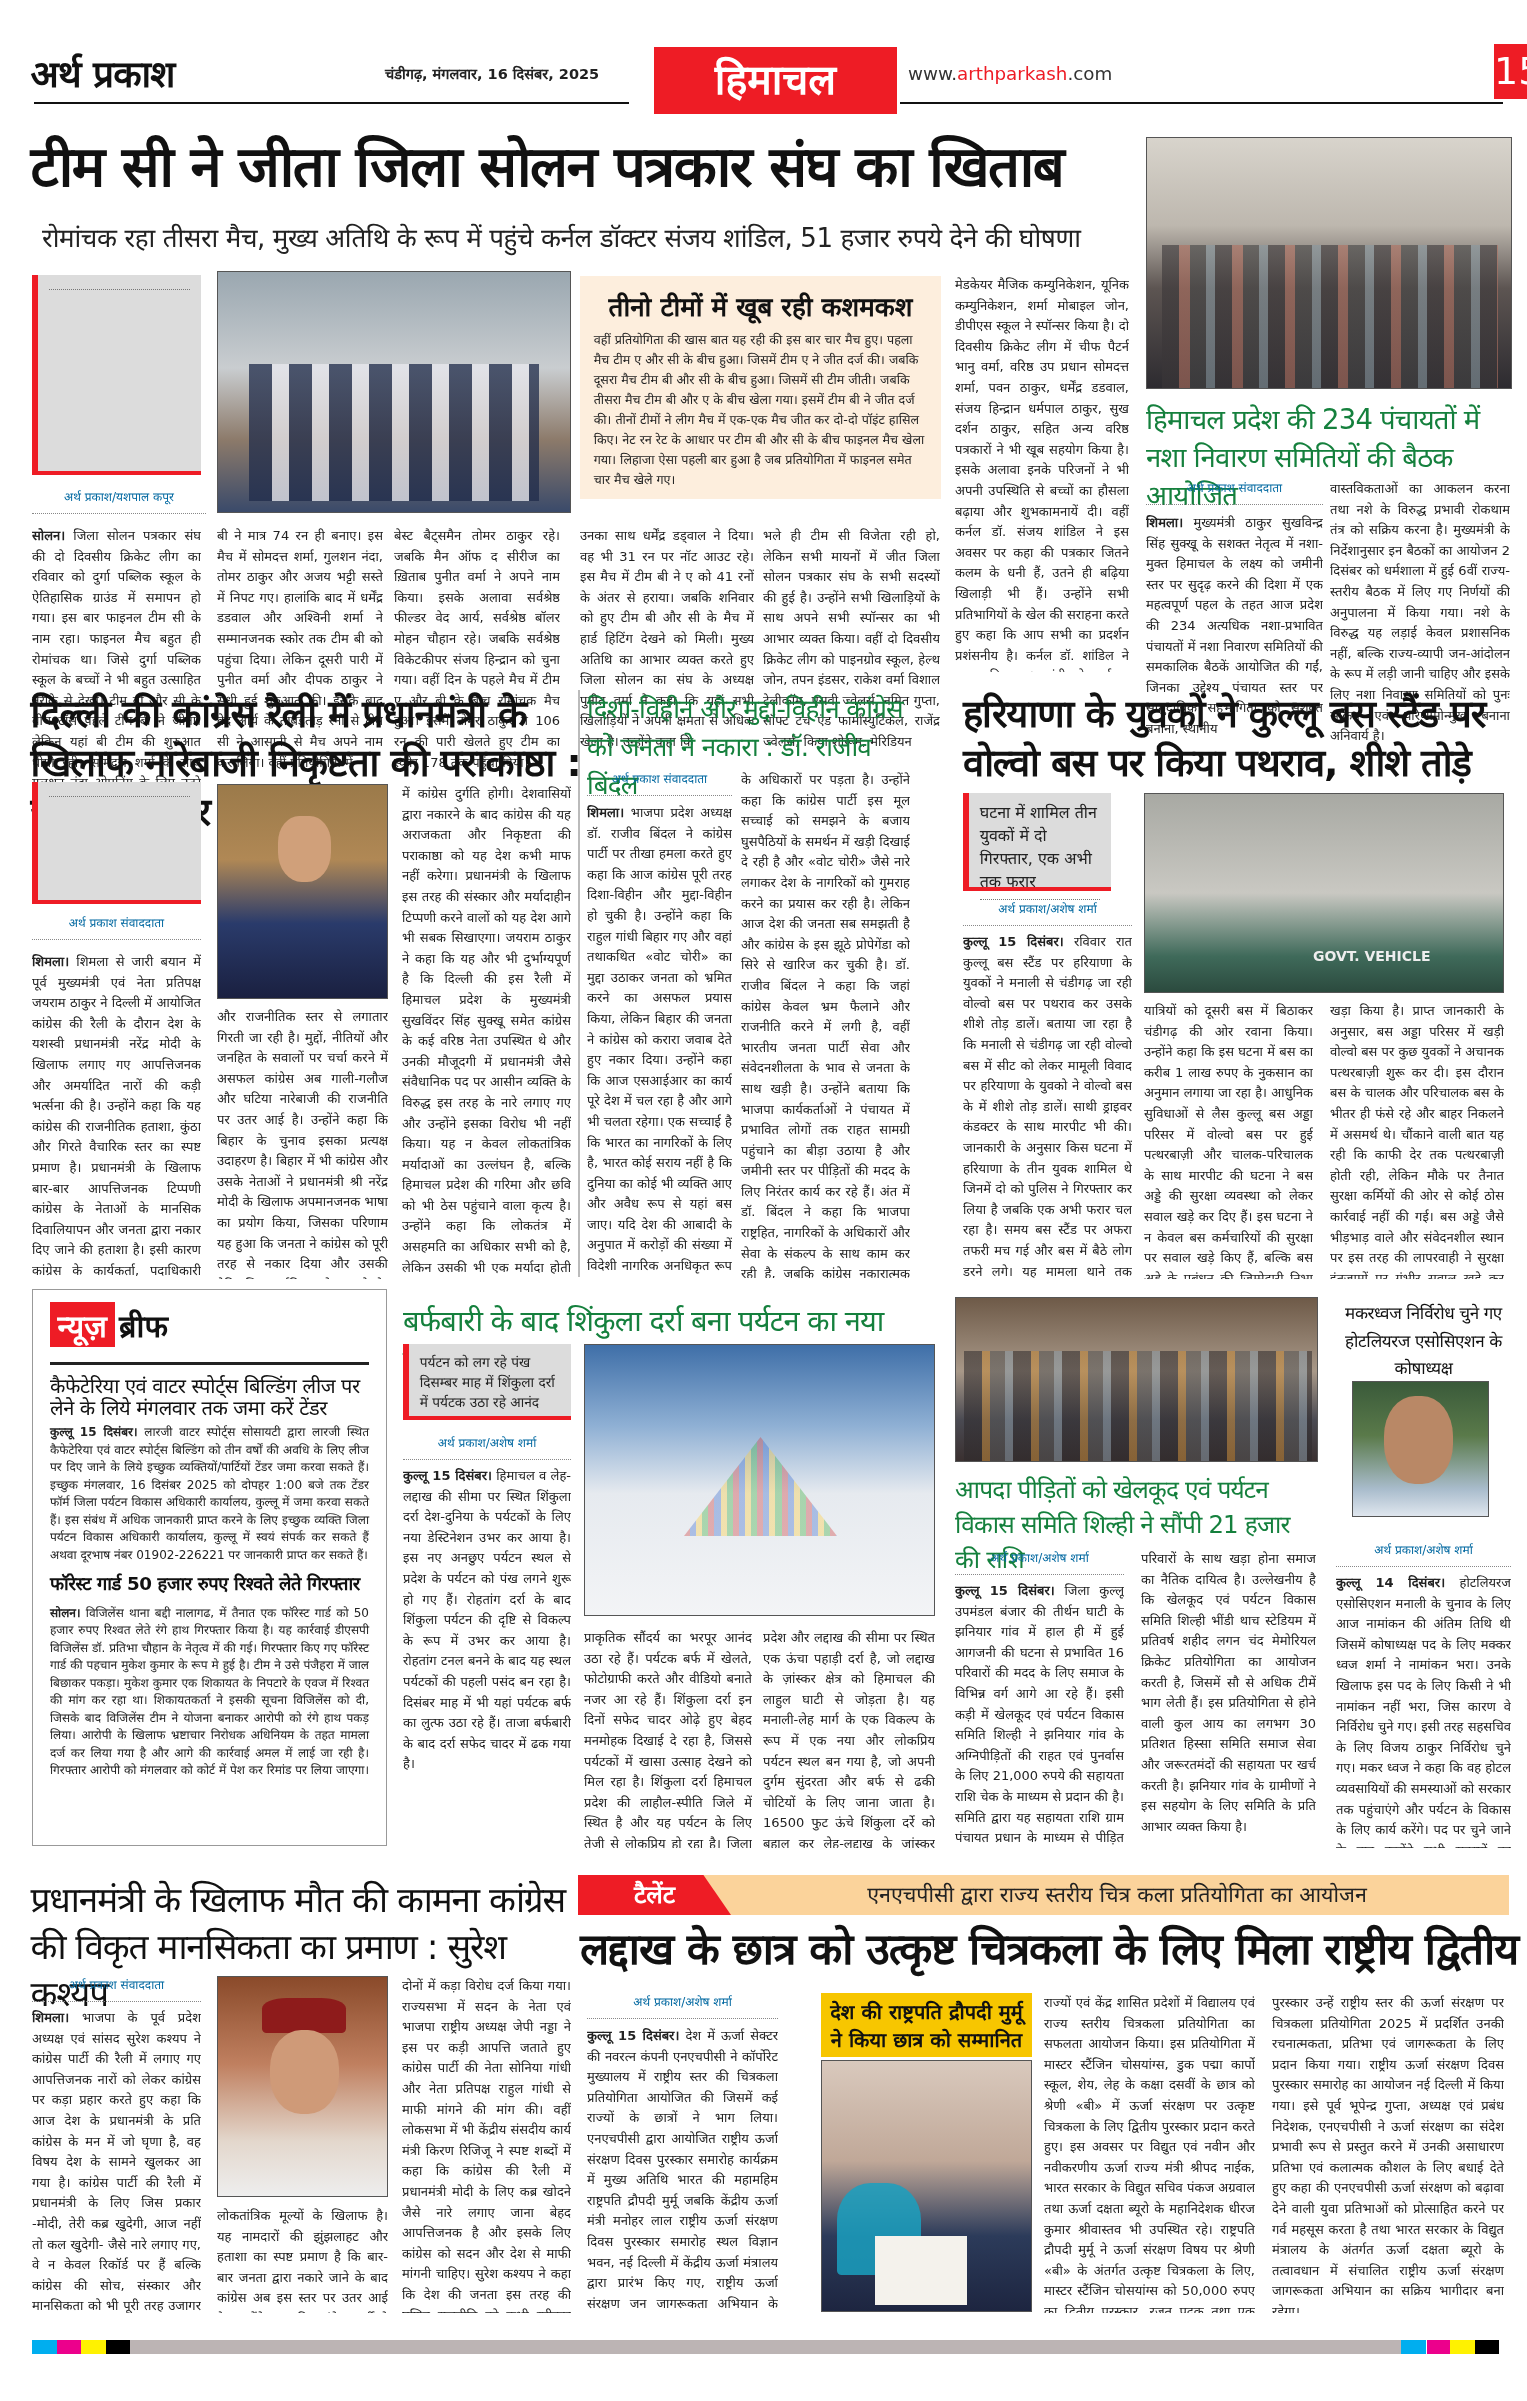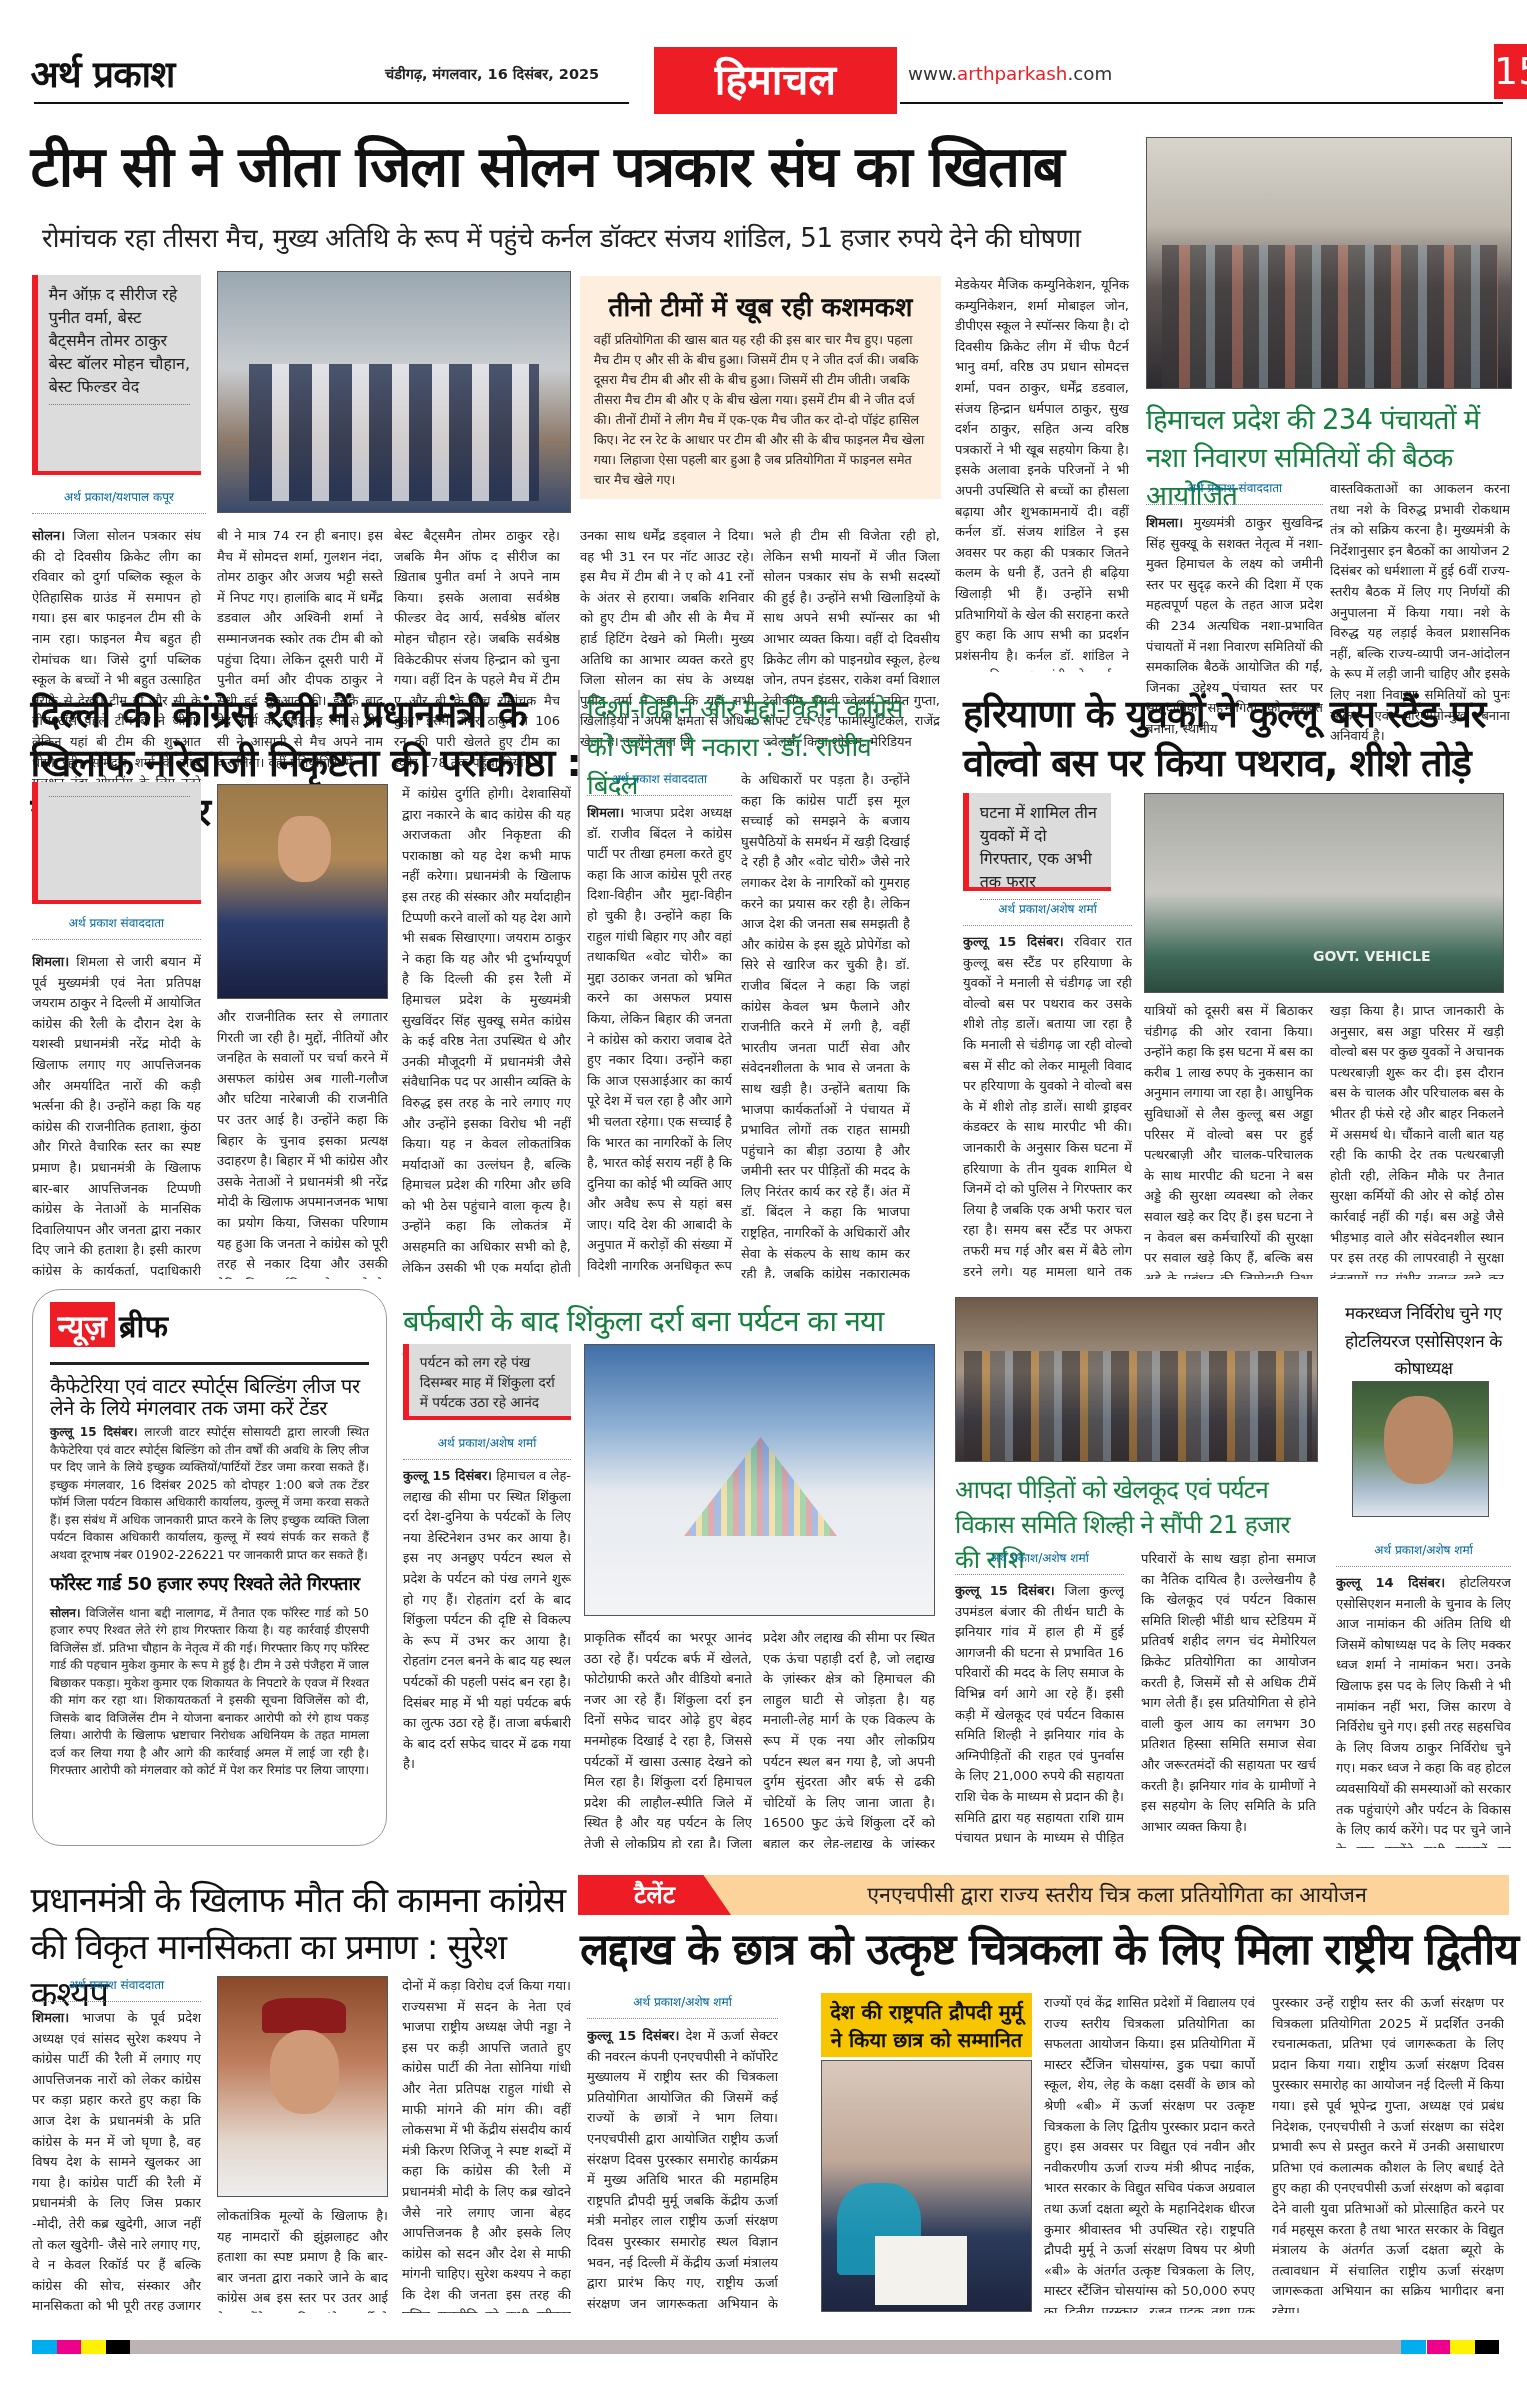--- a/index.html
+++ b/index.html
@@ -53,21 +53,20 @@
   <span>www.</span><span class="red">arthparkash</span><span>.com</span>
 </div>
 <div class="abs page-num" style="left:1494px;top:44px;width:34px;height:55px;">15</div>
 <div class="abs rule" style="left:34px;top:102px;width:595px;"></div>
 <div class="abs rule" style="left:900px;top:102px;width:603px;"></div>
 
 <div class="abs hl-xl" style="left:30.5px;top:130px;width:1098px;">टीम सी ने जीता जिला सोलन पत्रकार संघ का खिताब</div>
 <div class="abs subhead" style="left:42px;top:221px;width:1083px;">रोमांचक रहा तीसरा मैच, मुख्य अतिथि के रूप में पहुंचे कर्नल डॉक्टर संजय शांडिल, 51 हजार रुपये देने की घोषणा</div>
 
 <div class="abs callout" style="left:32px;top:275px;width:169px;height:200px;">
-  <div>मैन ऑफ़ द सीरीज रहे पुनीत वर्मा, बेस्ट बैट्समैन तोमर ठाकुर बेस्ट बॉलर मोहन चौहान, बेस्ट फिल्डर वेद</div>
   <div class="dots"></div>
 </div>
 <div class="abs byline" style="left:32px;top:488px;width:174px;">अर्थ प्रकाश/यशपाल कपूर</div>
 
 <div class="col body-text" style="left:32px;top:526px;width:169px;height:412px;overflow:hidden;">
   <b>सोलन।</b> <span>जिला सोलन पत्रकार संघ की दो दिवसीय क्रिकेट लीग का रविवार को दुर्गा पब्लिक स्कूल के ऐतिहासिक ग्राउंड में समापन हो गया। इस बार फाइनल टीम सी के नाम रहा। फाइनल मैच बहुत ही रोमांचक था। जिसे दुर्गा पब्लिक स्कूल के बच्चों ने भी बहुत उत्साहित तरीके से देखा। टीम बी और सी के बीच टॉस पहले टीम बी ने जीता। लेकिन यहां बी टीम की शुरुआत धीमी रही। सोमदत्त शर्मा के साथ गुलशन नंदा ओपनिंग के लिए उतरे लेकिन धीमी रफ्तार से ही बैटिंग हुई। 10 ओवर के मैच में टीम</span>
 </div>
 
 <div class="photo" style="left:217px;top:271px;width:354px;height:242px;background:linear-gradient(180deg,#9aa7b0 0%,#c9cdd0 40%,#8c7a6a 70%,#3a4a6a 100%);">
   <div style="position:absolute;left:30.5px;top:92px;width:290px;height:137px;background:repeating-linear-gradient(90deg,#1f2b4a 0 23px,#e9e9ef 23px 40px);opacity:0.75;"></div>
@@ -124,21 +123,21 @@
 <div class="abs byline" style="left:963px;top:900px;width:169px;">अर्थ प्रकाश/अशेष शर्मा</div>
 <div class="col body-text" style="left:963px;top:932px;width:169px;height:346px;overflow:hidden;">
   <b>कुल्लू 15 दिसंबर।</b> <span>रविवार रात कुल्लू बस स्टैंड पर हरियाणा के युवकों ने मनाली से चंडीगढ़ जा रही वोल्वो बस पर पथराव कर उसके शीशे तोड़ डालें। बताया जा रहा है कि मनाली से चंडीगढ़ जा रही वोल्वो बस में सीट को लेकर मामूली विवाद पर हरियाणा के युवको ने वोल्वो बस के में शीशे तोड़ डालें। साथी ड्राइवर कंडक्टर के साथ मारपीट भी की। जानकारी के अनुसार किस घटना में हरियाणा के तीन युवक शामिल थे जिनमें दो को पुलिस ने गिरफ्तार कर लिया है जबकि एक अभी फरार चल रहा है। समय बस स्टैंड पर अफरा तफरी मच गई और बस में बैठे लोग डरने लगे। यह मामला थाने तक पहुंचा है। आर.एम. कुल्लू ने बताया कि इस घटना में वोल्वो बस के शीशे चकनाचूर हो गए थे जिस कारण</span>
 </div>
 <div class="photo" style="left:1144px;top:793px;width:360px;height:200px;background:linear-gradient(180deg,#a8a9a3 0%,#c9c8c2 50%,#3f6a5a 82%,#2b4a3e 100%);">
   <div class="ph-label" style="left:168px;bottom:28px;font-weight:bold;font-size:14px;color:#eee;">GOVT. VEHICLE</div>
 </div>
 <div class="col body-text" style="left:1144px;top:1001px;width:169px;height:278px;overflow:hidden;">यात्रियों को दूसरी बस में बिठाकर चंडीगढ़ की ओर रवाना किया। उन्होंने कहा कि इस घटना में बस का करीब 1 लाख रुपए के नुकसान का अनुमान लगाया जा रहा है। आधुनिक सुविधाओं से लैस कुल्लू बस अड्डा परिसर में वोल्वो बस पर हुई पत्थरबाज़ी और चालक-परिचालक के साथ मारपीट की घटना ने बस अड्डे की सुरक्षा व्यवस्था को लेकर सवाल खड़े कर दिए हैं। इस घटना ने न केवल बस कर्मचारियों की सुरक्षा पर सवाल खड़े किए हैं, बल्कि बस अड्डे के प्रबंधन की जिम्मेदारी निभा रही कंपनी की कार्यप्रणाली को भी कठघरे में ला</div>
 <div class="col body-text" style="left:1330px;top:1001px;width:174px;height:278px;overflow:hidden;">खड़ा किया है। प्राप्त जानकारी के अनुसार, बस अड्डा परिसर में खड़ी वोल्वो बस पर कुछ युवकों ने अचानक पत्थरबाज़ी शुरू कर दी। इस दौरान बस के चालक और परिचालक बस के भीतर ही फंसे रहे और बाहर निकलने में असमर्थ थे। चौंकाने वाली बात यह रही कि काफी देर तक पत्थरबाज़ी होती रही, लेकिन मौके पर तैनात सुरक्षा कर्मियों की ओर से कोई ठोस कार्रवाई नहीं की गई। बस अड्डे जैसे भीड़भाड़ वाले और संवेदनशील स्थान पर इस तरह की लापरवाही ने सुरक्षा इंतजामों पर गंभीर सवाल खड़े कर दिए हैं।</div>
 
-<div class="abs boxed" style="left:32px;top:1289px;width:355px;height:557px;padding:12.2px 17px;border-radius:29px;">
+<div class="abs boxed" style="left:32px;top:1289px;width:355px;height:557px;padding:12.2px 17px;">
   <div>
     <span class="newsbrief-tag">न्यूज़</span><span class="newsbrief-word">ब्रीफ</span>
   </div>
   <div style="height:2.3px;background:#222;margin:15.3px 0 10.7px 0;"></div>
   <div class="hl-s hl-light" style="font-size:20px;line-height:22px;">कैफेटेरिया एवं वाटर स्पोर्ट्स बिल्डिंग लीज पर लेने के लिये मंगलवार तक जमा करें टेंडर</div>
   <div class="body-text" style="margin-top:4.6px;font-size:12px;line-height:17.5px;">
     <b>कुल्लू 15 दिसंबर।</b> <span>लारजी वाटर स्पोर्ट्स सोसायटी द्वारा लारजी स्थित कैफेटेरिया एवं वाटर स्पोर्ट्स बिल्डिंग को तीन वर्षों की अवधि के लिए लीज पर दिए जाने के लिये इच्छुक व्यक्तियों/पार्टियों टेंडर जमा करवा सकते हैं। इच्छुक मंगलवार, 16 दिसंबर 2025 को दोपहर 1:00 बजे तक टेंडर फॉर्म जिला पर्यटन विकास अधिकारी कार्यालय, कुल्लू में जमा करवा सकते हैं। इस संबंध में अधिक जानकारी प्राप्त करने के लिए इच्छुक व्यक्ति जिला पर्यटन विकास अधिकारी कार्यालय, कुल्लू में स्वयं संपर्क कर सकते हैं अथवा दूरभाष नंबर 01902-226221 पर जानकारी प्राप्त कर सकते हैं।</span>
   </div>
   <div class="hl-s" style="font-size:18.3px;line-height:27.5px;margin-top:6.1px;">फॉरेस्ट गार्ड 50 हजार रुपए रिश्वते लेते गिरफ्तार</div>
   <div class="body-text" style="margin-top:7px;font-size:12px;line-height:17.5px;">

